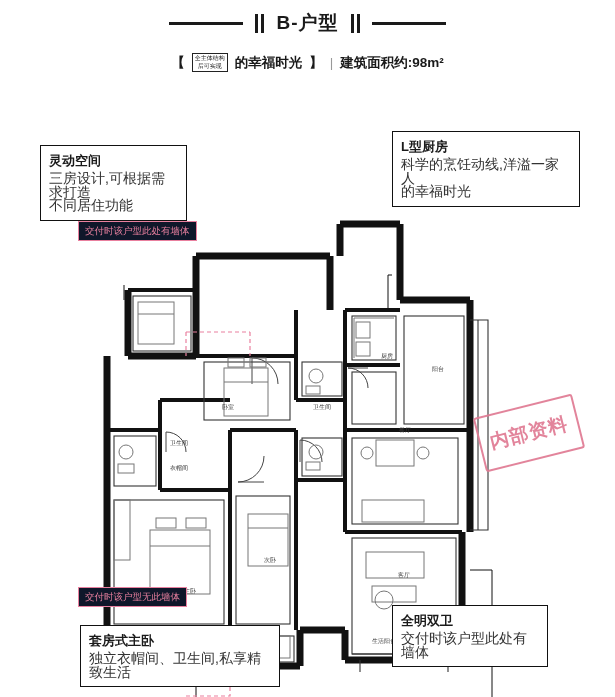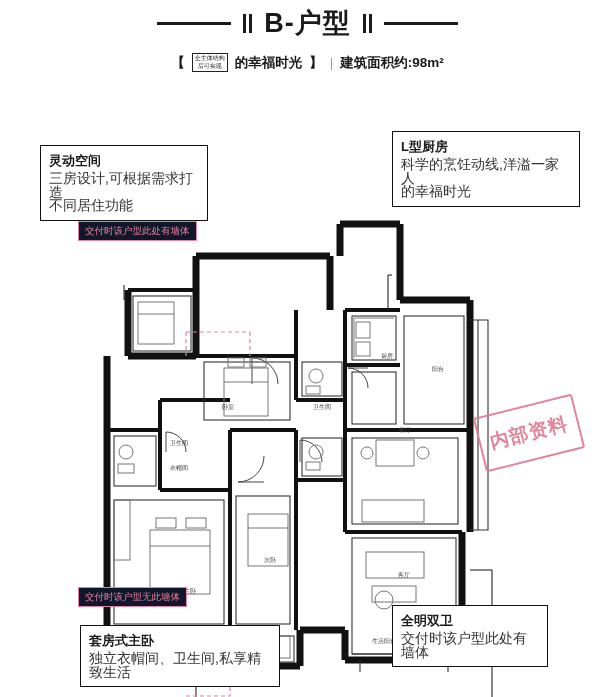--- a/index.html
+++ b/index.html
@@ -6,40 +6,40 @@
   body{width:615px;height:697px;position:relative;overflow:hidden;
        font-family:"Liberation Sans","DejaVu Sans",sans-serif;color:#1a1a1a;}
 
   
   .header{position:absolute;left:0;top:0;width:615px;height:46px;}
   .title-row{position:absolute;left:0;top:6px;width:615px;height:34px;
              display:flex;align-items:center;justify-content:center;gap:12px;}
   .rule{width:74px;height:3px;background:#1a1a1a;}
   .bars{display:flex;gap:3px;align-items:center;}
   .bars i{display:block;width:3px;height:19px;background:#1a1a1a;}
-  .h-title{font-size:27px;font-weight:bold;letter-spacing:1px;line-height:30px;}
+  .h-title{font-size:19px;font-weight:bold;letter-spacing:1px;line-height:30px;}
 
   .sub-row{position:absolute;left:0;top:53px;width:615px;
            display:flex;align-items:center;justify-content:center;gap:7px;
            font-size:13.5px;font-weight:bold;}
   .sub-badge{font-size:6px;line-height:7.5px;font-weight:normal;border:1px solid #222;
              padding:1px 2px;display:inline-block;text-align:center;}
   .sub-sep{color:#999;font-weight:normal;}
 
   
   .plan{position:absolute;left:0;top:100px;width:615px;height:597px;}
   .plan svg{position:absolute;left:0;top:0;}
 
   
   .callout{position:absolute;background:#fff;border:1.5px solid #111;padding:6px 8px 7px 8px;
            box-sizing:border-box;}
   .callout .c-title{font-size:13px;font-weight:bold;line-height:17px;margin-bottom:3px;}
   .callout .c-body{font-size:14px;line-height:13.5px;color:#333;}
 
-  #callout-flexible{left:40px;top:145px;width:168px;}
+  #callout-flexible{left:40px;top:145px;width:147px;}
   #callout-kitchen{left:392px;top:131px;width:188px;}
   #callout-bath{left:392px;top:605px;width:156px;}
   #callout-master{left:80px;top:625px;width:200px;}
 
   
   .note{position:absolute;border:1px solid #e9809f;color:#e9809f;background:#0f172a;
         font-size:9.5px;line-height:12px;padding:3px 6px;box-sizing:border-box;white-space:nowrap;}
   #note-wall-yes{left:78px;top:221px;}
   #note-wall-no{left:78px;top:587px;}
 

